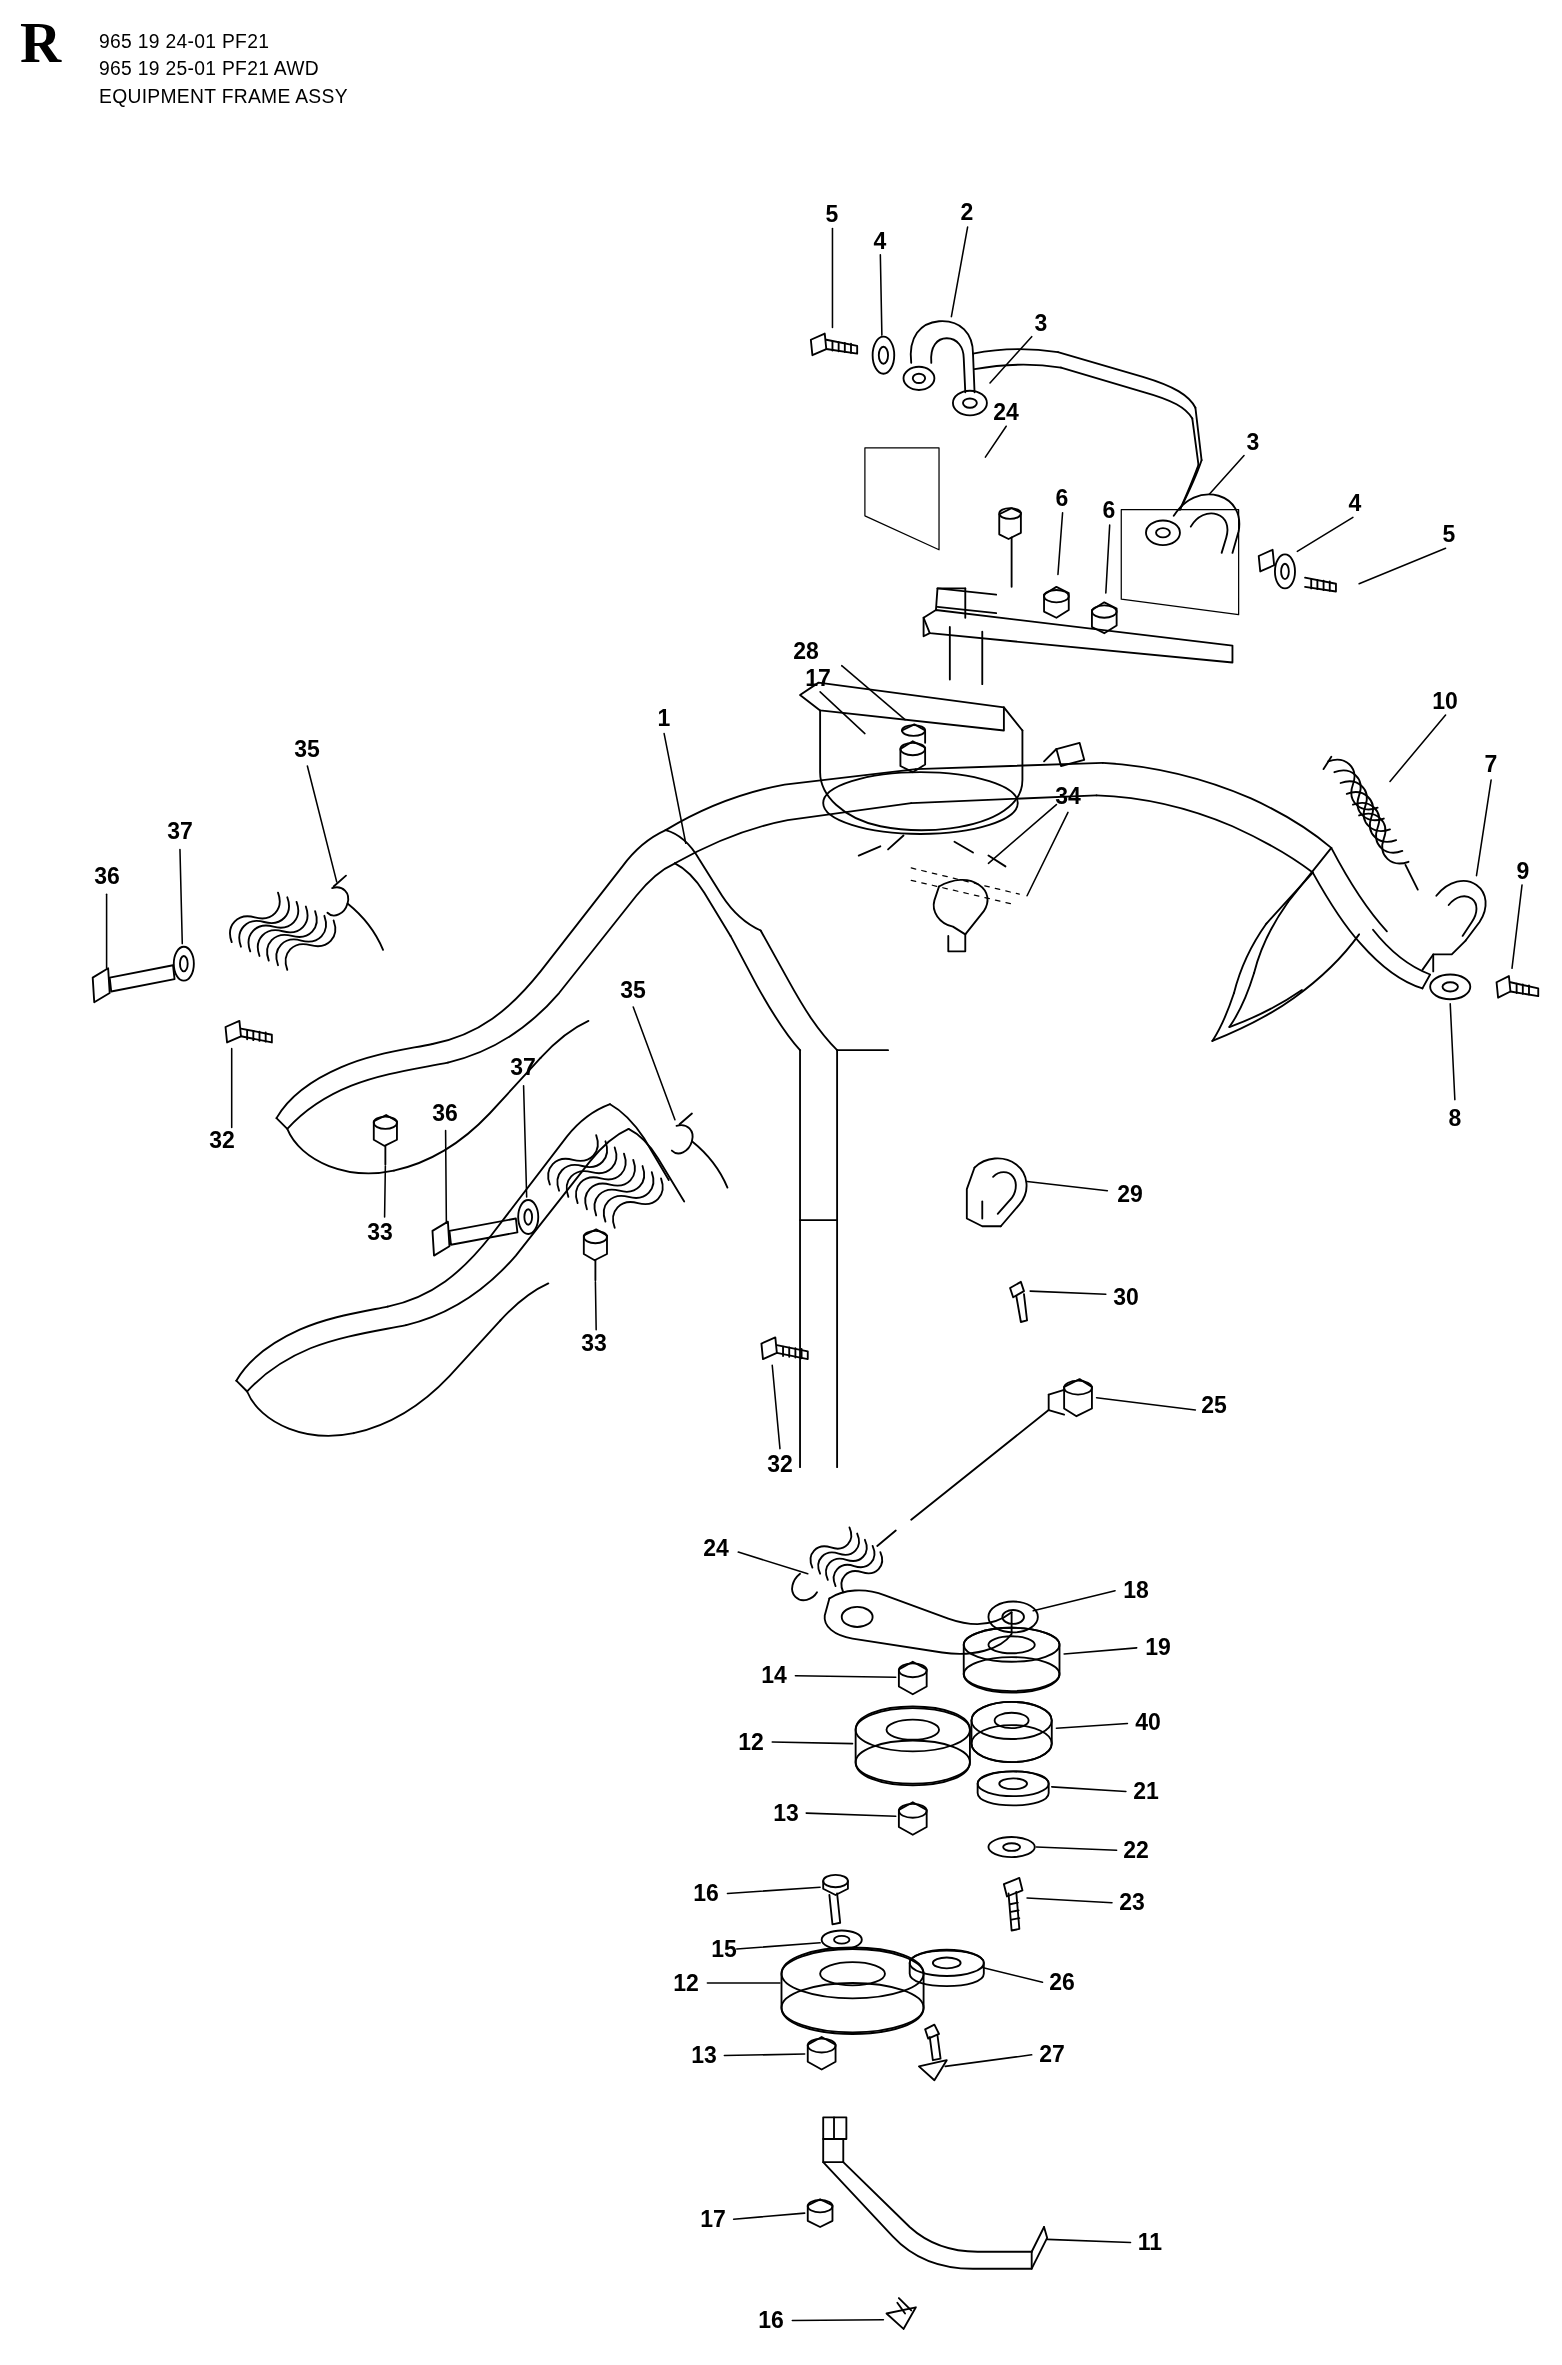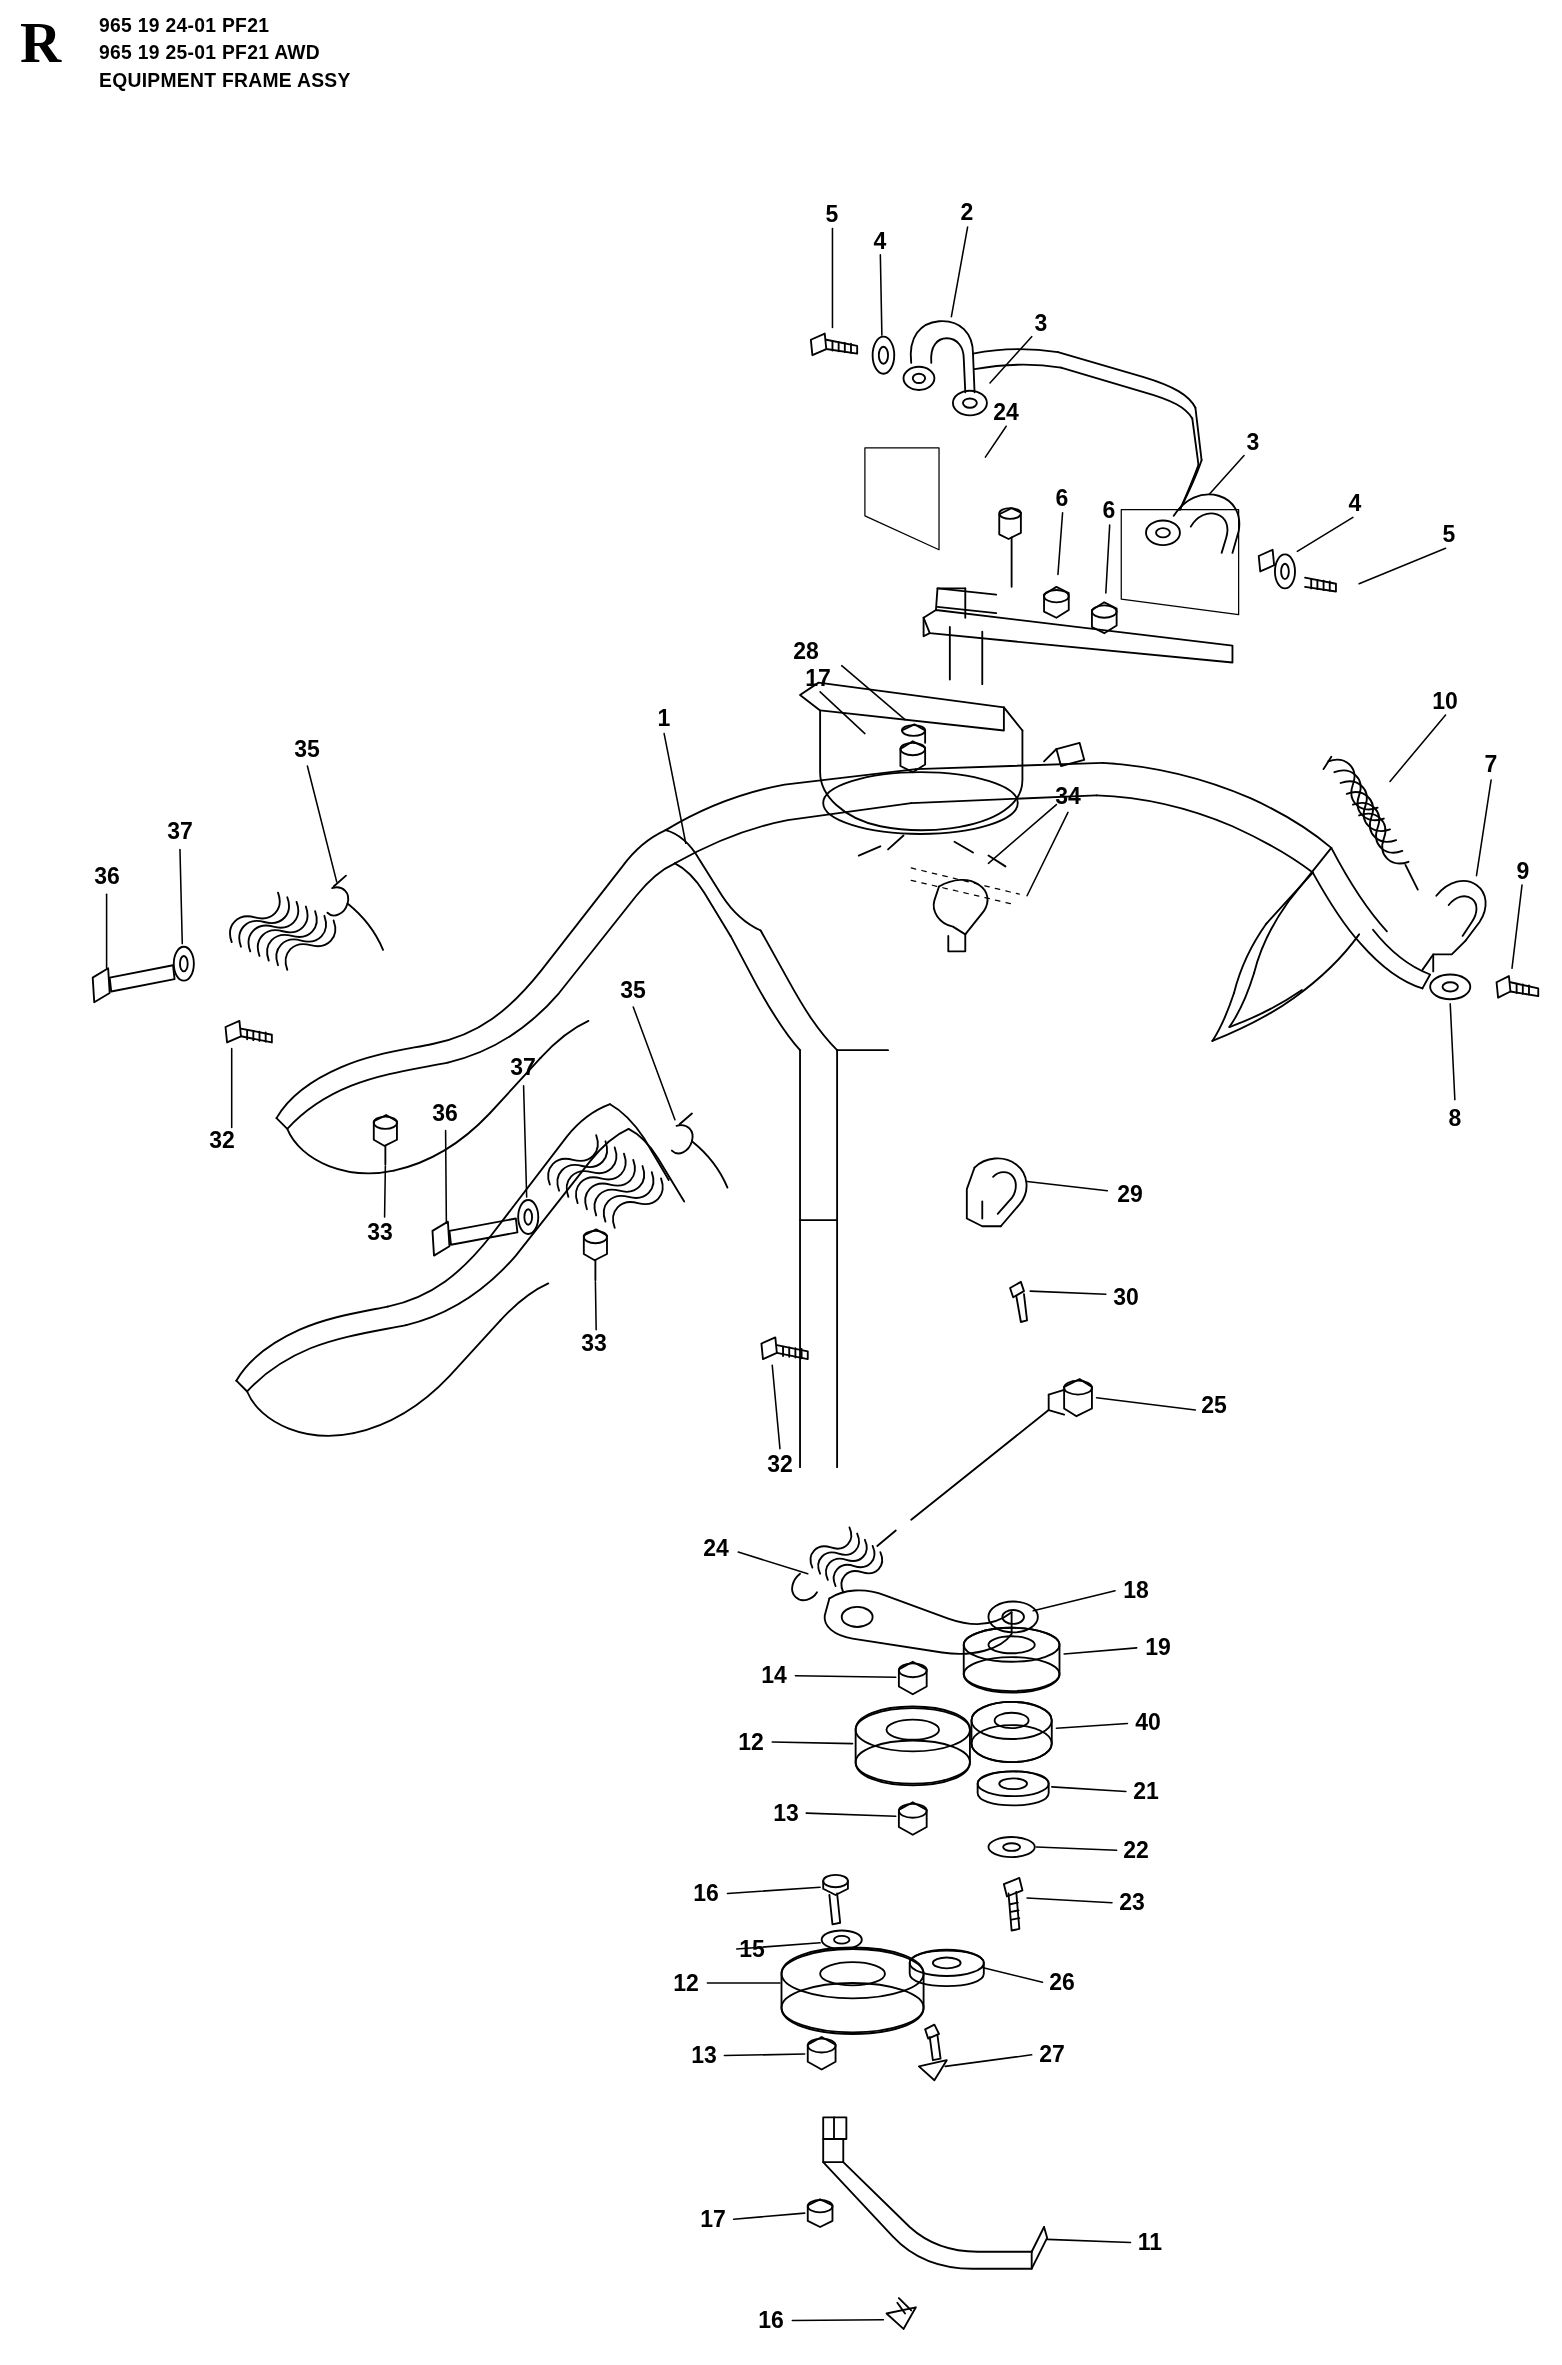--- a/index.html
+++ b/index.html
@@ -32,23 +32,23 @@
     left: 20px;
     top: 14px;
     font-size: 57px;
     font-weight: bold;
     font-family: "Liberation Serif", serif;
     line-height: 1;
   }
   #title-block {
     position: absolute;
     left: 99px;
-    top: 12px;
+    top: 28px;
     font-size: 19.3px;
-    font-weight: bold;
+    font-weight: normal;
     letter-spacing: 0.3px;
     line-height: 1.42;
   }
   #title-block div {
     white-space: nowrap;
   }
 
   
   #watermark {
     position: absolute;
@@ -523,21 +523,21 @@
     <span class="callout" style="left:1491px; top:764px;">7</span>
     <span class="callout" style="left:1455px; top:1118px;">8</span>
     <span class="callout" style="left:1523px; top:871px;">9</span>
     <span class="callout" style="left:1445px; top:701px;">10</span>
     <span class="callout" style="left:1150px; top:2242px;">11</span>
     <span class="callout" style="left:751px;  top:1742px;">12</span>
     <span class="callout" style="left:686px;  top:1983px;">12</span>
     <span class="callout" style="left:786px; top:1813px;">13</span>
     <span class="callout" style="left:704px;  top:2055px;">13</span>
     <span class="callout" style="left:774px; top:1675px;">14</span>
-    <span class="callout" style="left:752px;  top:1949px;">15</span>
+    <span class="callout" style="left:724px;  top:1949px;">15</span>
     <span class="callout" style="left:706px;  top:1893px;">16</span>
     <span class="callout" style="left:771px;  top:2320px;">16</span>
     <span class="callout" style="left:818px; top:678px;">17</span>
     <span class="callout" style="left:713px;  top:2219px;">17</span>
     <span class="callout" style="left:1136px; top:1590px;">18</span>
     <span class="callout" style="left:1158px; top:1647px;">19</span>
     <span class="callout" style="left:1148px; top:1722px;">40</span>
     <span class="callout" style="left:1146px; top:1791px;">21</span>
     <span class="callout" style="left:1136px; top:1850px;text-align:right;">22</span>
     <span class="callout" style="left:1132px; top:1902px;">23</span>

